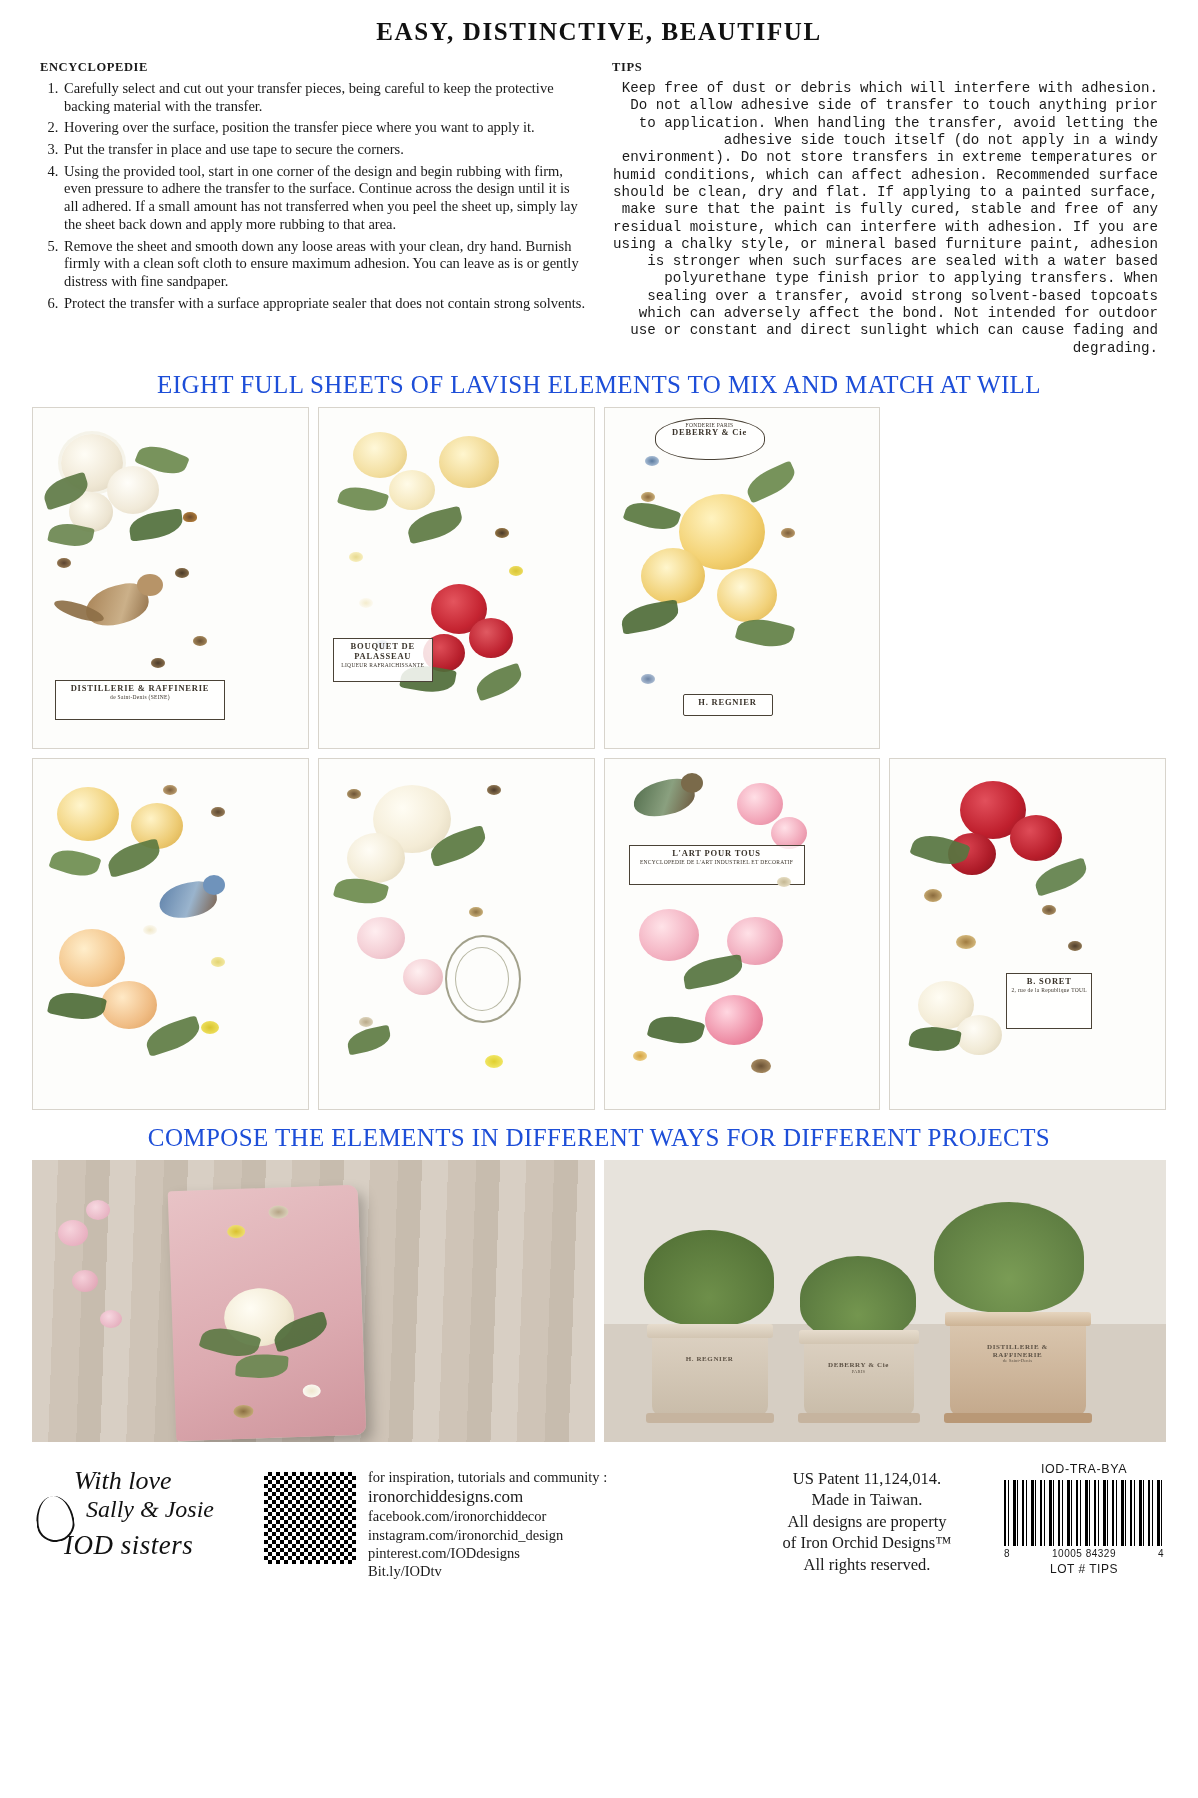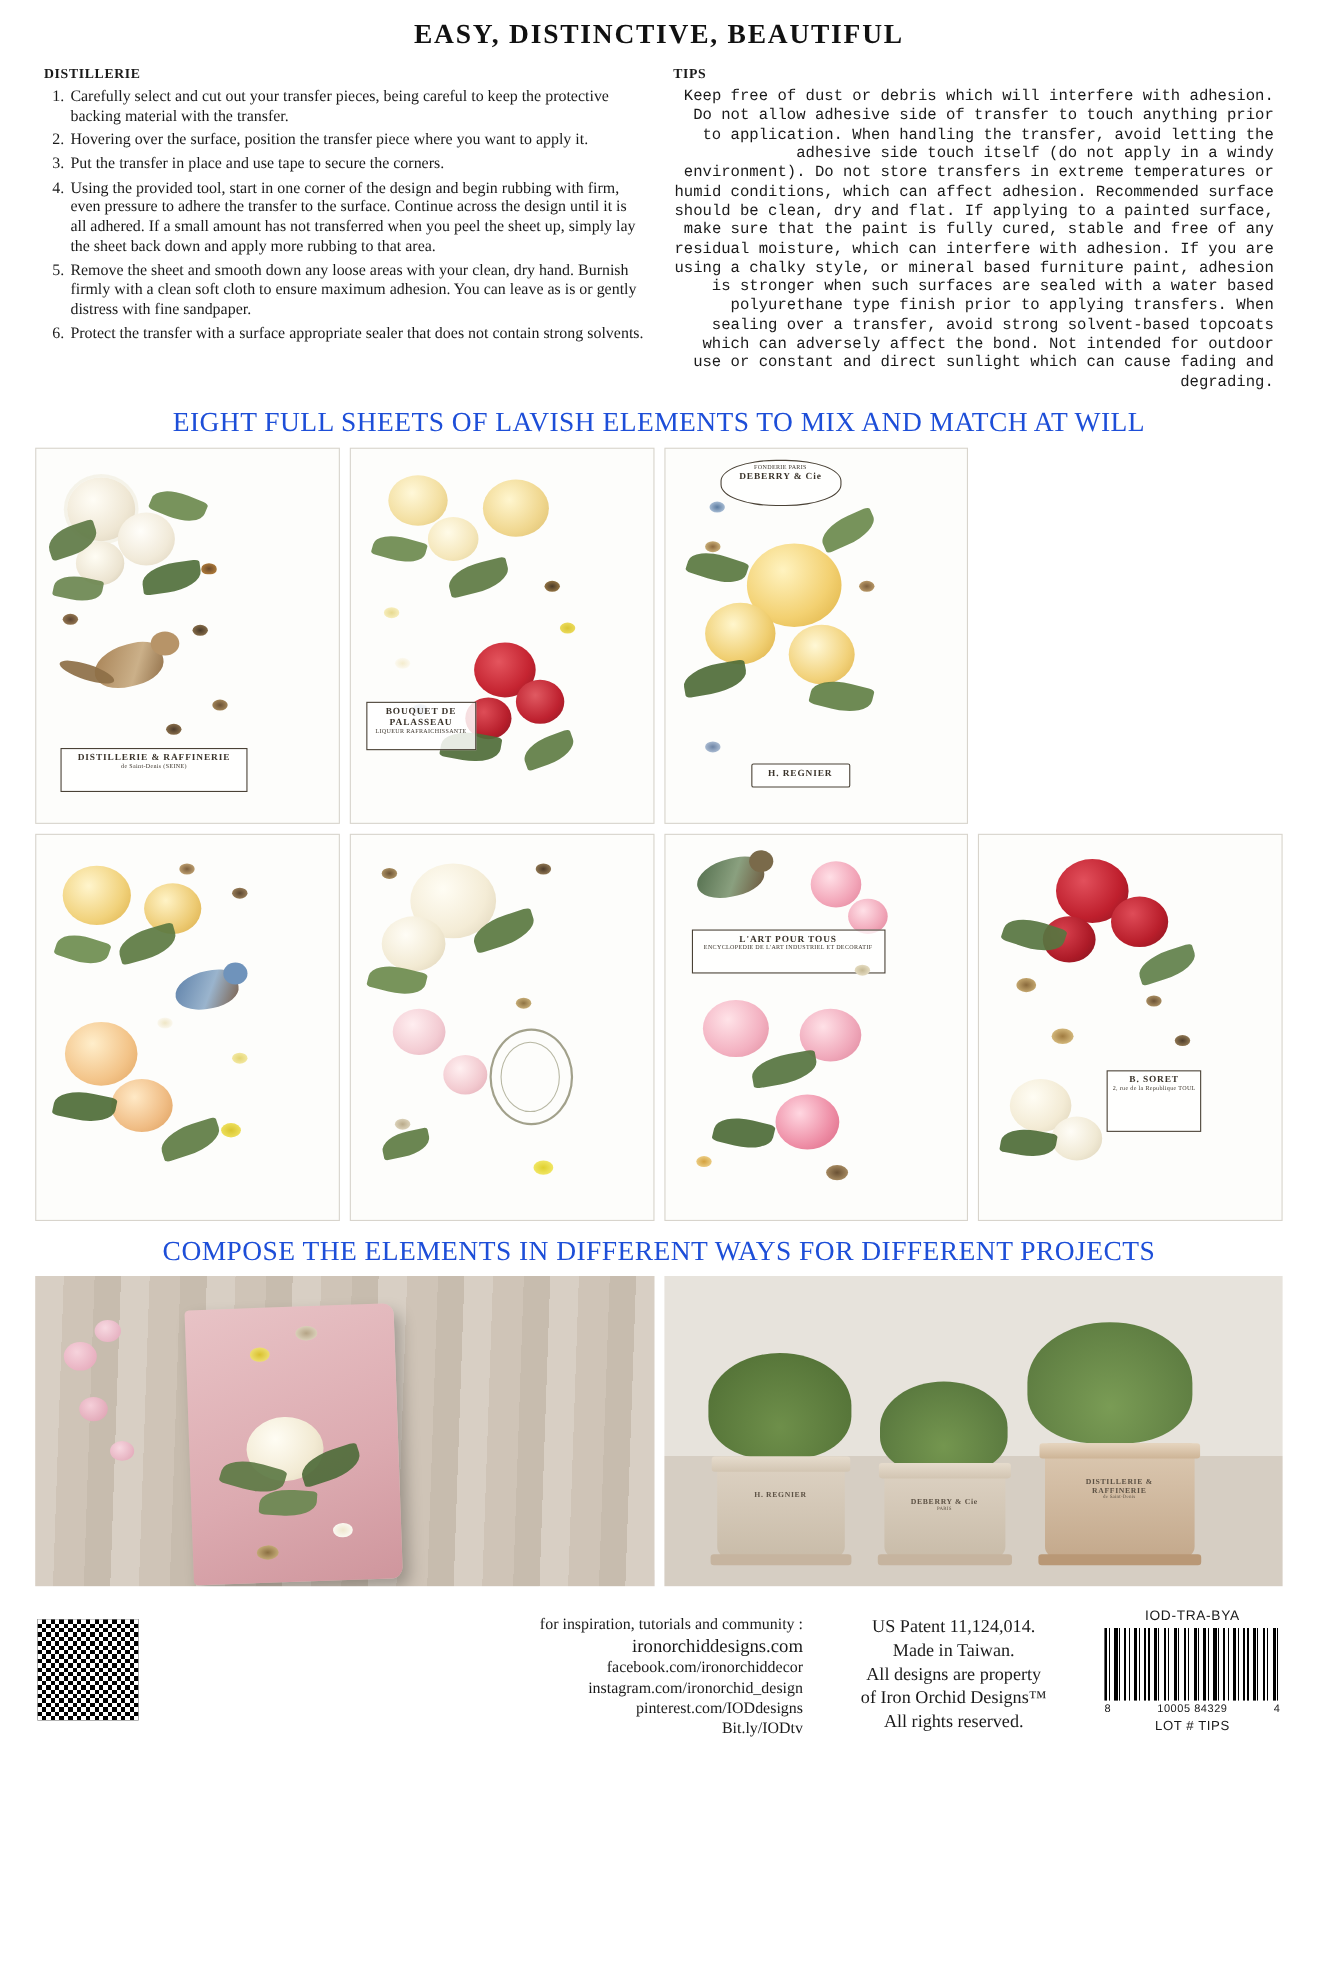--- a/index.html
+++ b/index.html
@@ -220,21 +220,21 @@
     width: 92px; height: 92px;
     margin-top: 12px;
     background-image:
       repeating-linear-gradient(90deg,#000 0 4px,#fff 4px 8px),
       repeating-linear-gradient(0deg,#000 0 4px,#fff 4px 8px);
     background-blend-mode: difference;
     background-color: #fff;
   }
   .links {
     flex: 1;
-    text-align: right;
+    text-align: left;
     font-size: 14.5px;
     line-height: 1.25;
     padding-top: 8px;
   }
   .links .site {
     font-size: 17px;
   }
   .patent {
     width: 250px;
     text-align: center;
@@ -276,21 +276,21 @@
 </style>
 </head>
 <body>
 
 <div class="page">
 
   <div class="main-title">EASY, DISTINCTIVE, BEAUTIFUL</div>
 
   <div class="cols">
     <div class="col">
-      <div class="col-head">DISTILLERIE</div>
+      <div class="col-head">ENCYCLOPEDIE</div>
       <ol class="steps">
         <li>Carefully select and cut out your transfer pieces, being careful to keep the protective backing material with the transfer.</li>
         <li>Hovering over the surface, position the transfer piece where you want to apply it.</li>
         <li>Put the transfer in place and use tape to secure the corners.</li>
         <li>Using the provided tool, start in one corner of the design and begin rubbing with firm, even pressure to adhere the transfer to the surface. Continue across the design until it is all adhered. If a small amount has not transferred when you peel the sheet up, simply lay the sheet back down and apply more rubbing to that area.</li>
         <li>Remove the sheet and smooth down any loose areas with your clean, dry hand. Burnish firmly with a clean soft cloth to ensure maximum adhesion. You can leave as is or gently distress with fine sandpaper.</li>
         <li>Protect the transfer with a surface appropriate sealer that does not contain strong solvents.</li>
       </ol>
     </div>
     <div class="col">
@@ -500,20 +500,26 @@
         <div class="plate" style="background:#b99876;"></div>
         <div class="pot-label">
           <span class="pl-big">DISTILLERIE &amp; RAFFINERIE</span>
           <span class="pl-small">de Saint-Denis</span>
         </div>
       </div>
     </div>
   </div>
 
   <div class="footer">
+    <div class="sig">
+      <div class="heart"></div>
+      <div class="script l1">With love</div>
+      <div class="script l2">Sally &amp; Josie</div>
+      <div class="script l3">IOD sisters</div>
+    </div>
 
     <div class="qr"></div>
 
     <div class="links">
       <div>for inspiration, tutorials and community :</div>
       <div class="site">ironorchiddesigns.com</div>
       <div>facebook.com/ironorchiddecor</div>
       <div>instagram.com/ironorchid_design</div>
       <div>pinterest.com/IODdesigns</div>
       <div>Bit.ly/IODtv</div>

